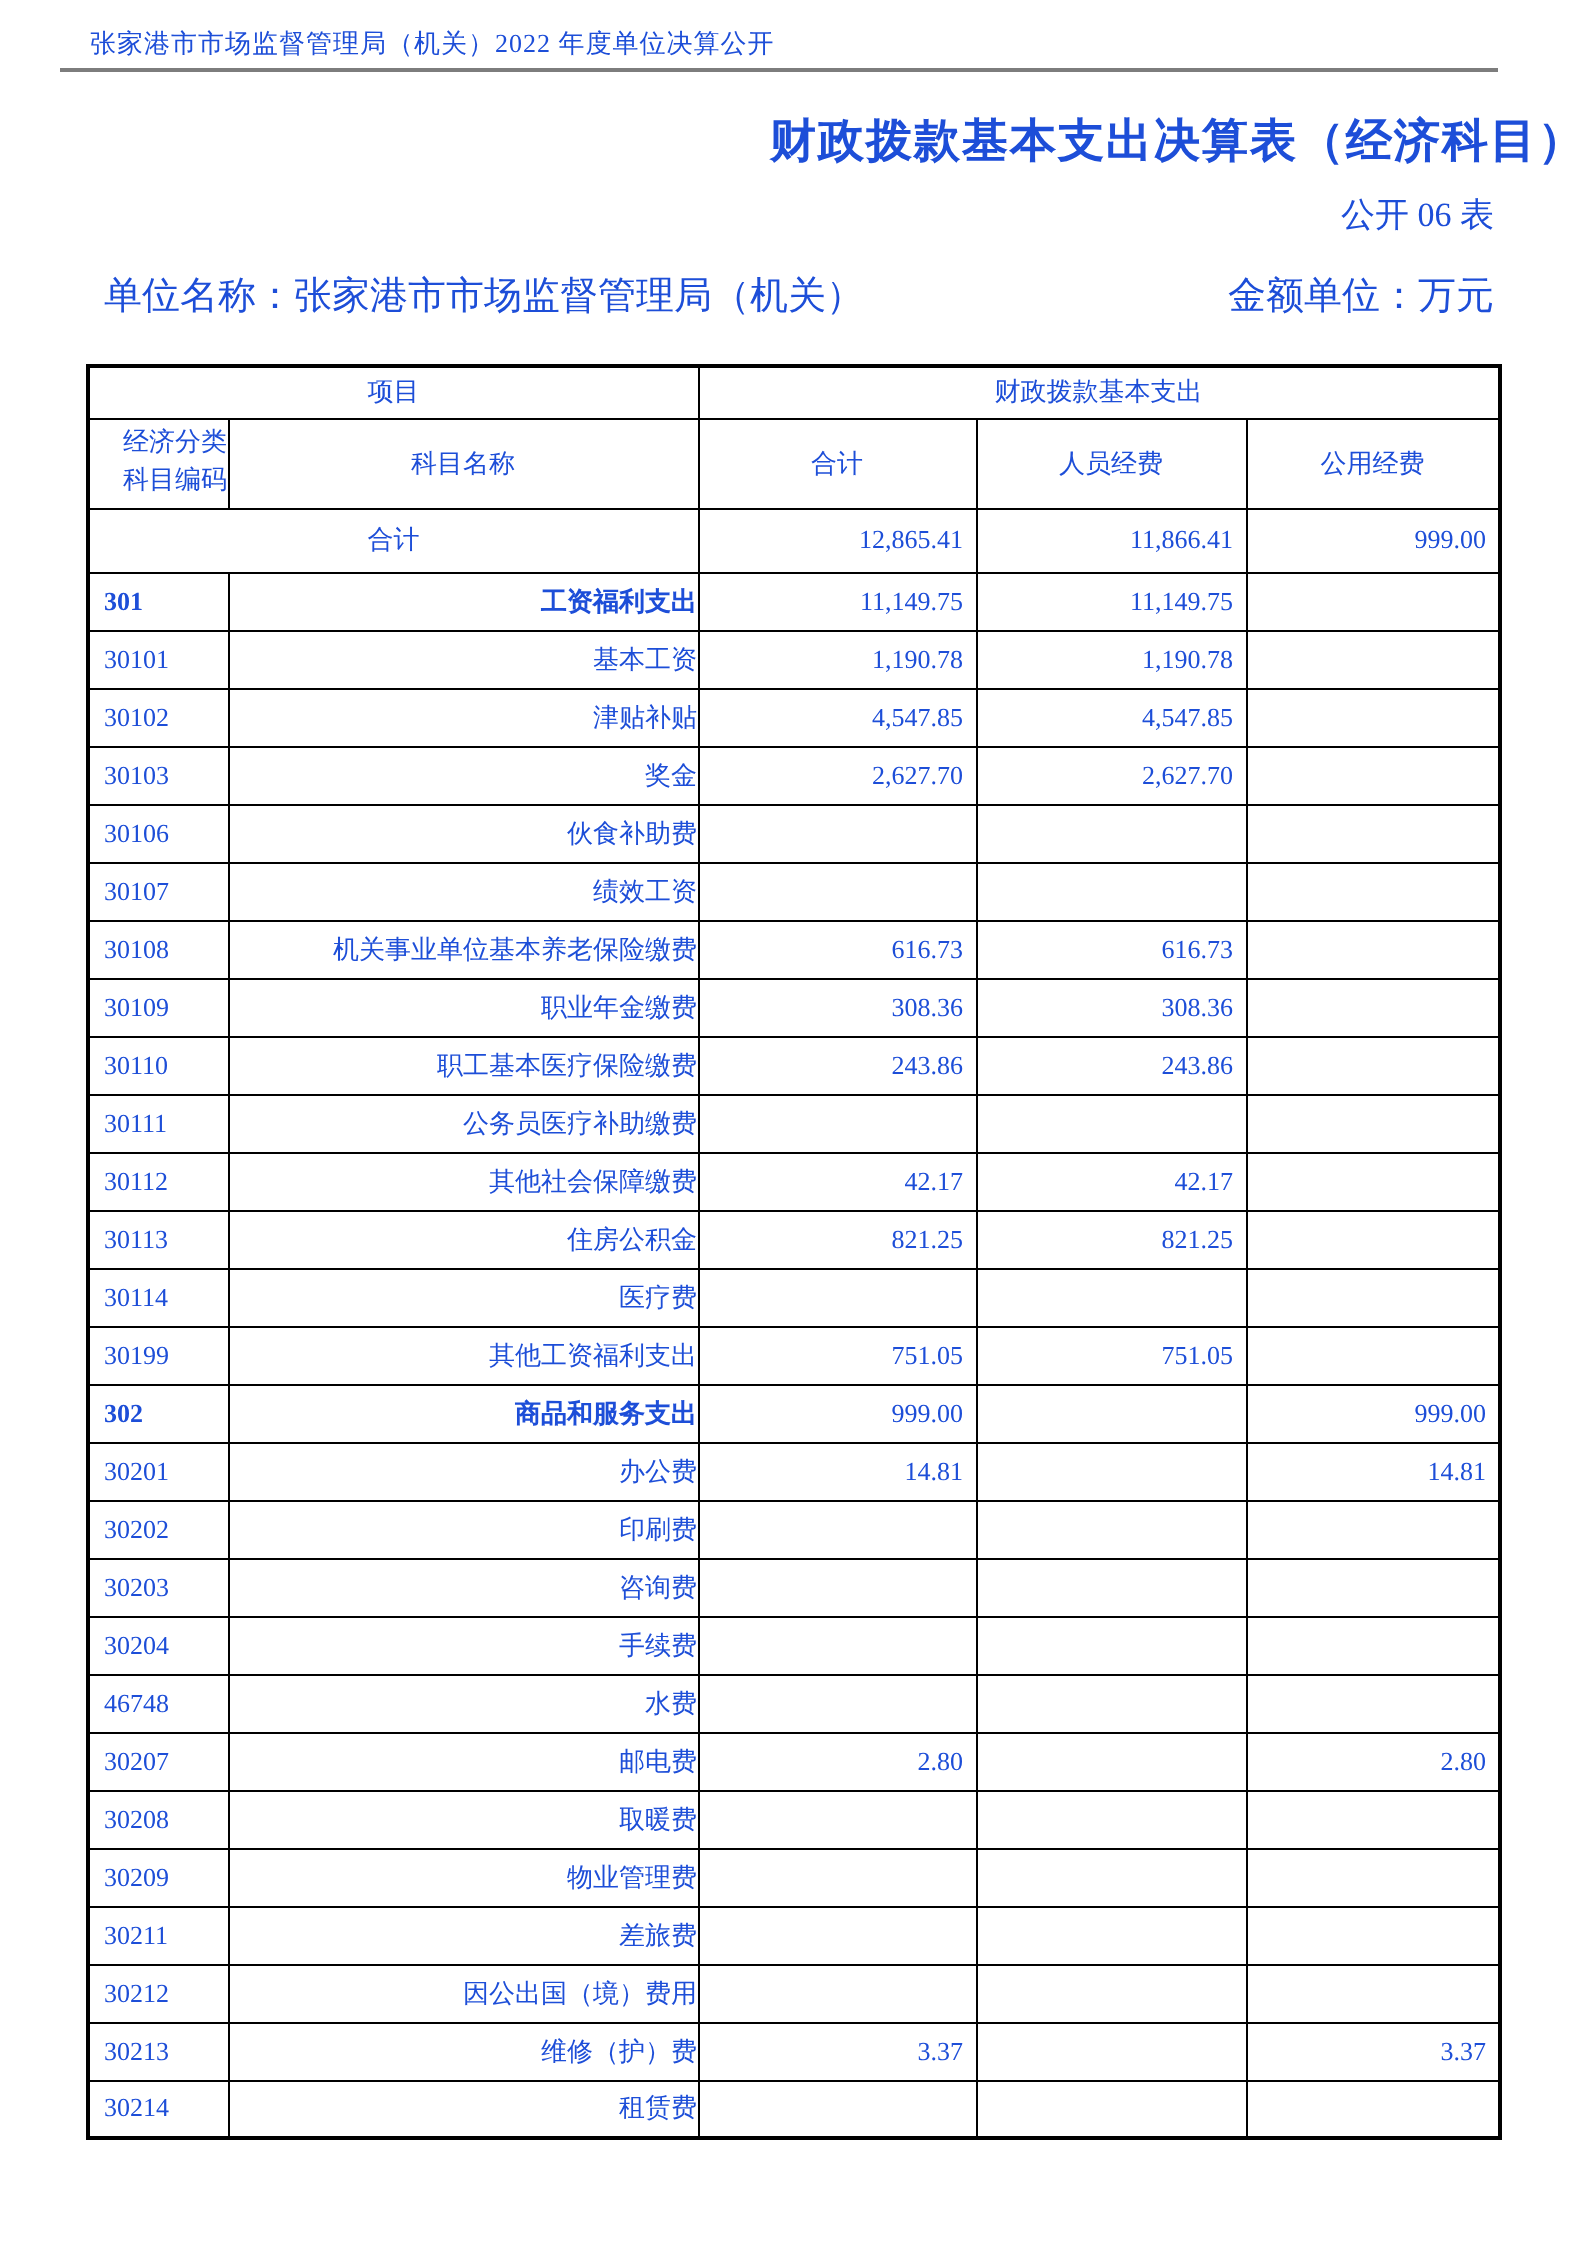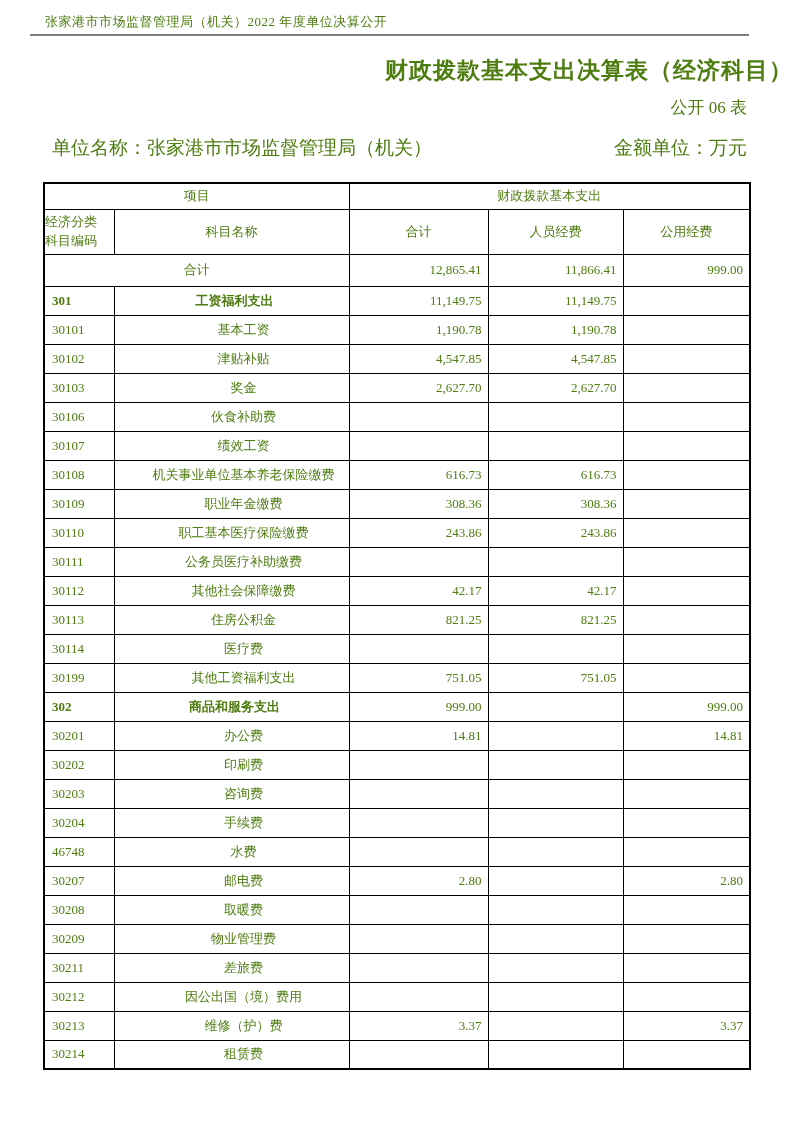--- a/index.html
+++ b/index.html
@@ -1,21 +1,21 @@
 <!DOCTYPE html>
 <html><head>
 <meta charset="utf-8">
 <style>
   * { margin:0; padding:0; box-sizing:border-box; }
   html,body { background:#ffffff; }
   .page {
     position:relative;
     width:793px; height:1122px;
     background:#ffffff;
-    color:#4d7c0f;
+    color:#1d4ed8;
     font-family:"Liberation Serif","DejaVu Serif",serif;
     overflow:hidden;
   }
   .doc-header {
     padding:13px 44px 0 45px;
     font-size:13px;
     letter-spacing:0.5px;
   }
   .header-rule {
     margin:3px 44px 0 30px;
@@ -53,23 +53,23 @@
     font-size:13px;
     font-weight:normal;
     vertical-align:middle;
     overflow:hidden;
   }
   tr.hdr-a  { height:26px; }
   tr.hdr-b  { height:45px; }
   tr.total  { height:32px; }
   tr.category, tr.detail { height:29px; }
   th.center { text-align:center; }
-  th.code-header { text-align:left; white-space:pre-line; line-height:1.45; }
+  th.code-header { text-align:right; white-space:pre-line; line-height:1.45;font-family:Liberation Mono, monospace; }
   td.code { text-align:left; padding-left:7px; }
-  td.name { text-align:center; padding-left:24px;font-family:Liberation Serif, serif; }
+  td.name { text-align:right; padding-left:24px;font-family:Liberation Serif, serif; }
   tr.category td.code, tr.category td.name { font-weight:bold; }
   tr.category td.name { padding-left:6px; }
   td.num  { text-align:right; padding-right:6px; font-size:13.5px; }
   td.merged-label { text-align:center; }
   .page-footer {
     margin-top:25px;
     text-align:center;
     font-size:13px;
   }
 </style>

